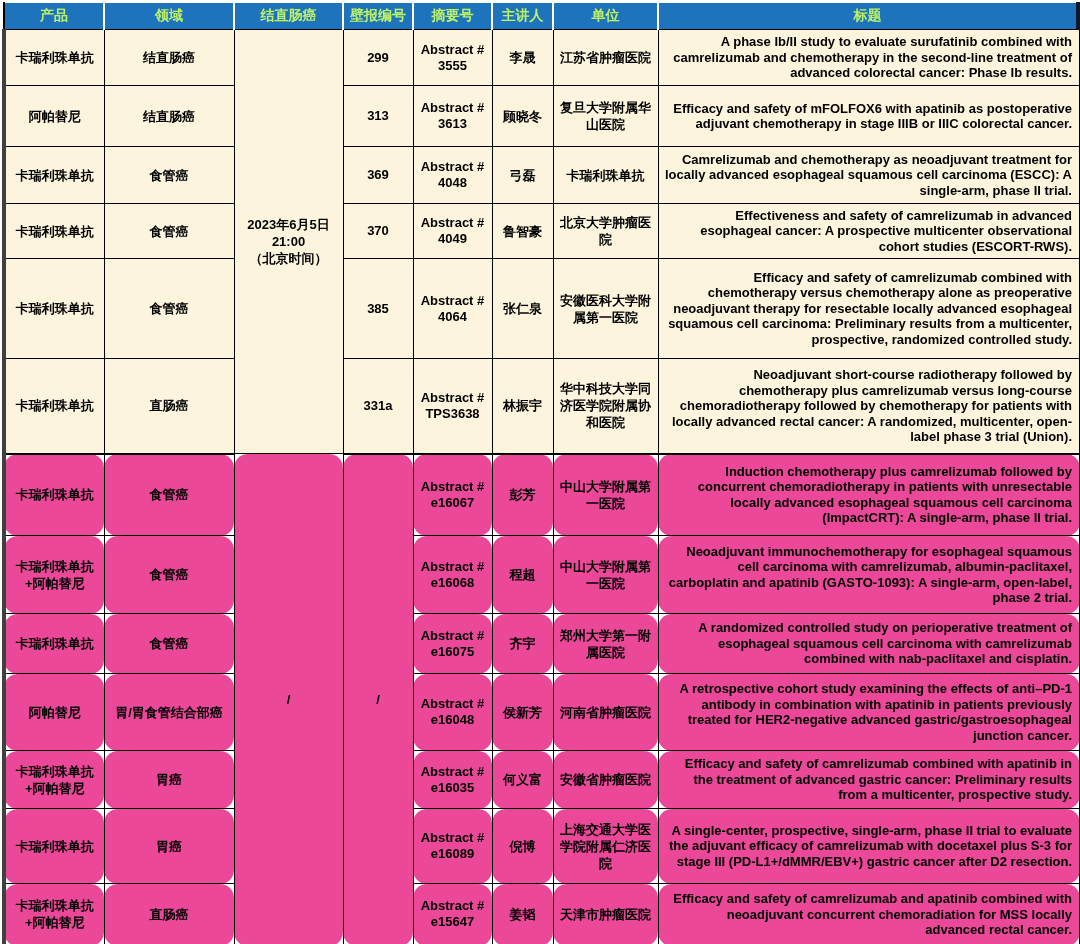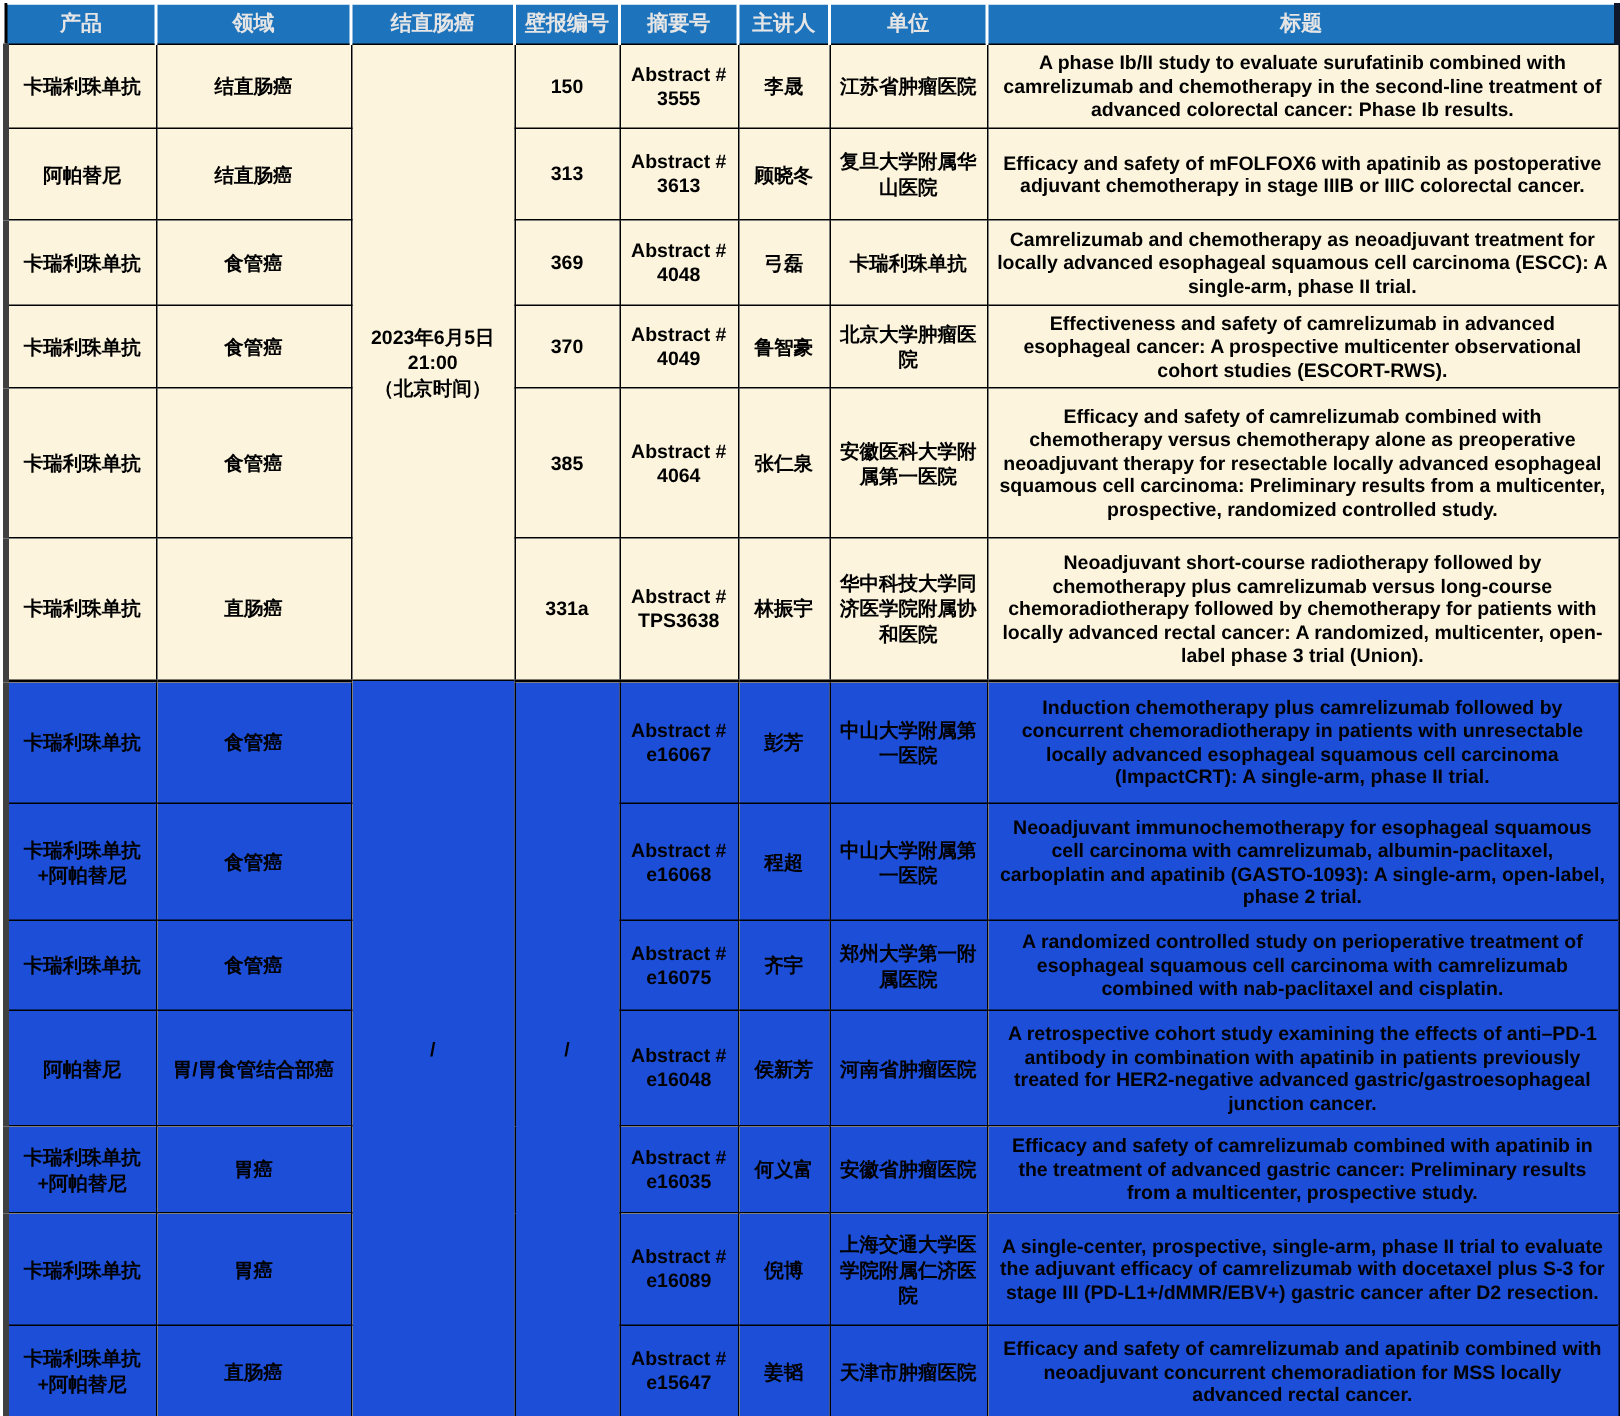--- a/index.html
+++ b/index.html
@@ -16,44 +16,44 @@
   col.c-product  { width:100px; }
   col.c-field    { width:130px; }
   col.c-slot     { width:109px; }
   col.c-poster   { width:70px;  }
   col.c-abstract { width:79px;  }
   col.c-presenter{ width:61px;  }
   col.c-unit     { width:105px; }
   col.c-title    { width:422px; }
 
   th {
-    background:#1d74bd; color:#e5e5e5;
+    background:#1d74bd; color:#bef264;
     font-size:14px; font-weight:700;
     height:24px; padding:1px 2px;
     border-left:2px solid #ffffff; border-right:2px solid #ffffff;
     border-top:1px solid #ffffff; border-bottom:1px solid #000000;
     text-align:center; vertical-align:middle;
   }
   th:first-child { border-left:2px solid #000; }
   th:last-child  { border-right:8px solid #0f172a; }
 
   td {
     border:1px solid #000000;
     font-size:13px; line-height:16px;
     padding:2px 4px;
     text-align:center; vertical-align:middle;
     white-space:pre-line;
     overflow:hidden;
     word-wrap:break-word;
   }
   tbody.s1 td { background:#fcf4dc; }
-  tbody.s2 td { background:#1d4ed8; }
+  tbody.s2 td { background:#ec4899;border-radius:14px; }
 
   td.title {
-    text-align:center; white-space:normal;
+    text-align:right; white-space:normal;
     padding:2px 7px 2px 6px;
     font-size:13px; line-height:15.5px;
   }
   td.zh { line-height:17px; }
   table.sched tr:last-child td { border-bottom:2px solid #000; }
   table.sched td:first-child { border-left:4px solid #404040; }
   table.sched td:last-child  { border-right:2px solid #000; }
 </style>
 </head>
 <body>
@@ -83,21 +83,21 @@
       </tr>
     </thead>
 
     <tbody class="s1">
       <tr style="height:56px;">
         <td class="zh">卡瑞利珠单抗</td>
         <td class="zh">结直肠癌</td>
         <td class="zh" rowspan="6">2023年6月5日
 21:00
 （北京时间）</td>
-        <td>150</td>
+        <td>299</td>
         <td>Abstract #
 3555</td>
         <td class="zh">李晟</td>
         <td class="zh">江苏省肿瘤医院</td>
         <td class="title">A phase Ib/II study to evaluate surufatinib combined with camrelizumab and chemotherapy in the second-line treatment of advanced colorectal cancer: Phase Ib results.</td>
       </tr>
       <tr style="height:61px;">
         <td class="zh">阿帕替尼</td>
         <td class="zh">结直肠癌</td>
         <td>313</td>

